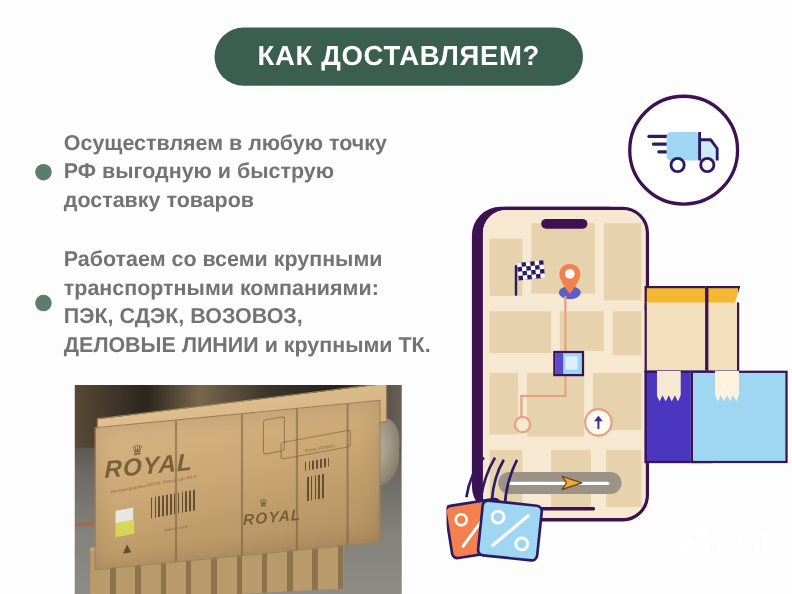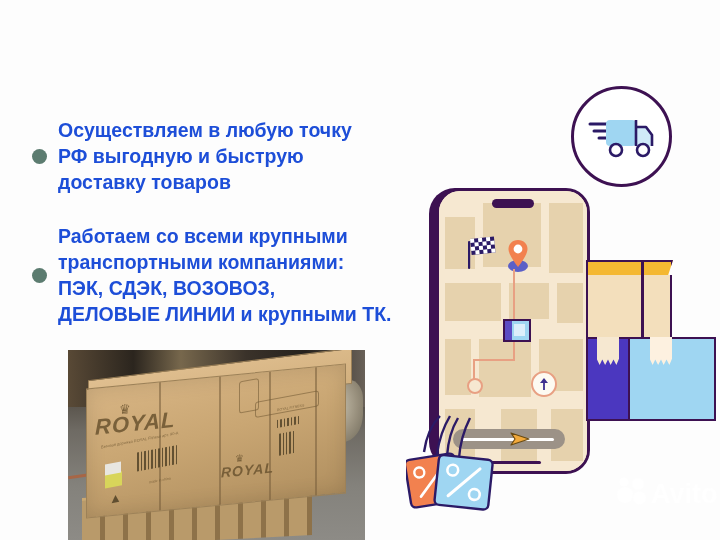--- a/index.html
+++ b/index.html
@@ -23,21 +23,21 @@
     white-space:nowrap;
   }
 
   
   .bullet-block{position:absolute;display:flex;align-items:center;}
   .bullet-dot{
     width:15px;height:15px;border-radius:50%;
     background:#5c7c70;flex:0 0 auto;margin-right:11px;
   }
   .bullet-text{
-    font-size:19.5px;font-weight:bold;color:#1d4ed8;line-height:1.33;
+    font-size:19.5px;font-weight:bold;color:#737373;line-height:1.33;
     white-space:pre-line;
   }
   #bullet1{left:32px;top:118px;width:390px;}
   #bullet2{left:32px;top:224px;width:390px;}
 
   
   .photo{
     position:absolute;left:68px;top:350px;width:297px;height:190px;
     background:#6f6a60;overflow:hidden;
   }
@@ -167,20 +167,23 @@
 
   .watermark{
     position:absolute;left:215px;top:415px;width:105px;height:34px;opacity:.92;
   }
 </style>
 </head>
 <body>
 
 <div id="slide">
 
+  <div class="banner">
+    <span class="banner-text">КАК ДОСТАВЛЯЕМ?</span>
+  </div>
 
   <div class="bullet-block" id="bullet1">
     <span class="bullet-dot"></span>
     <span class="bullet-text">Осуществляем в любую точку
 РФ выгодную и быструю
 доставку товаров</span>
   </div>
 
   <div class="bullet-block" id="bullet2">
     <span class="bullet-dot"></span>

